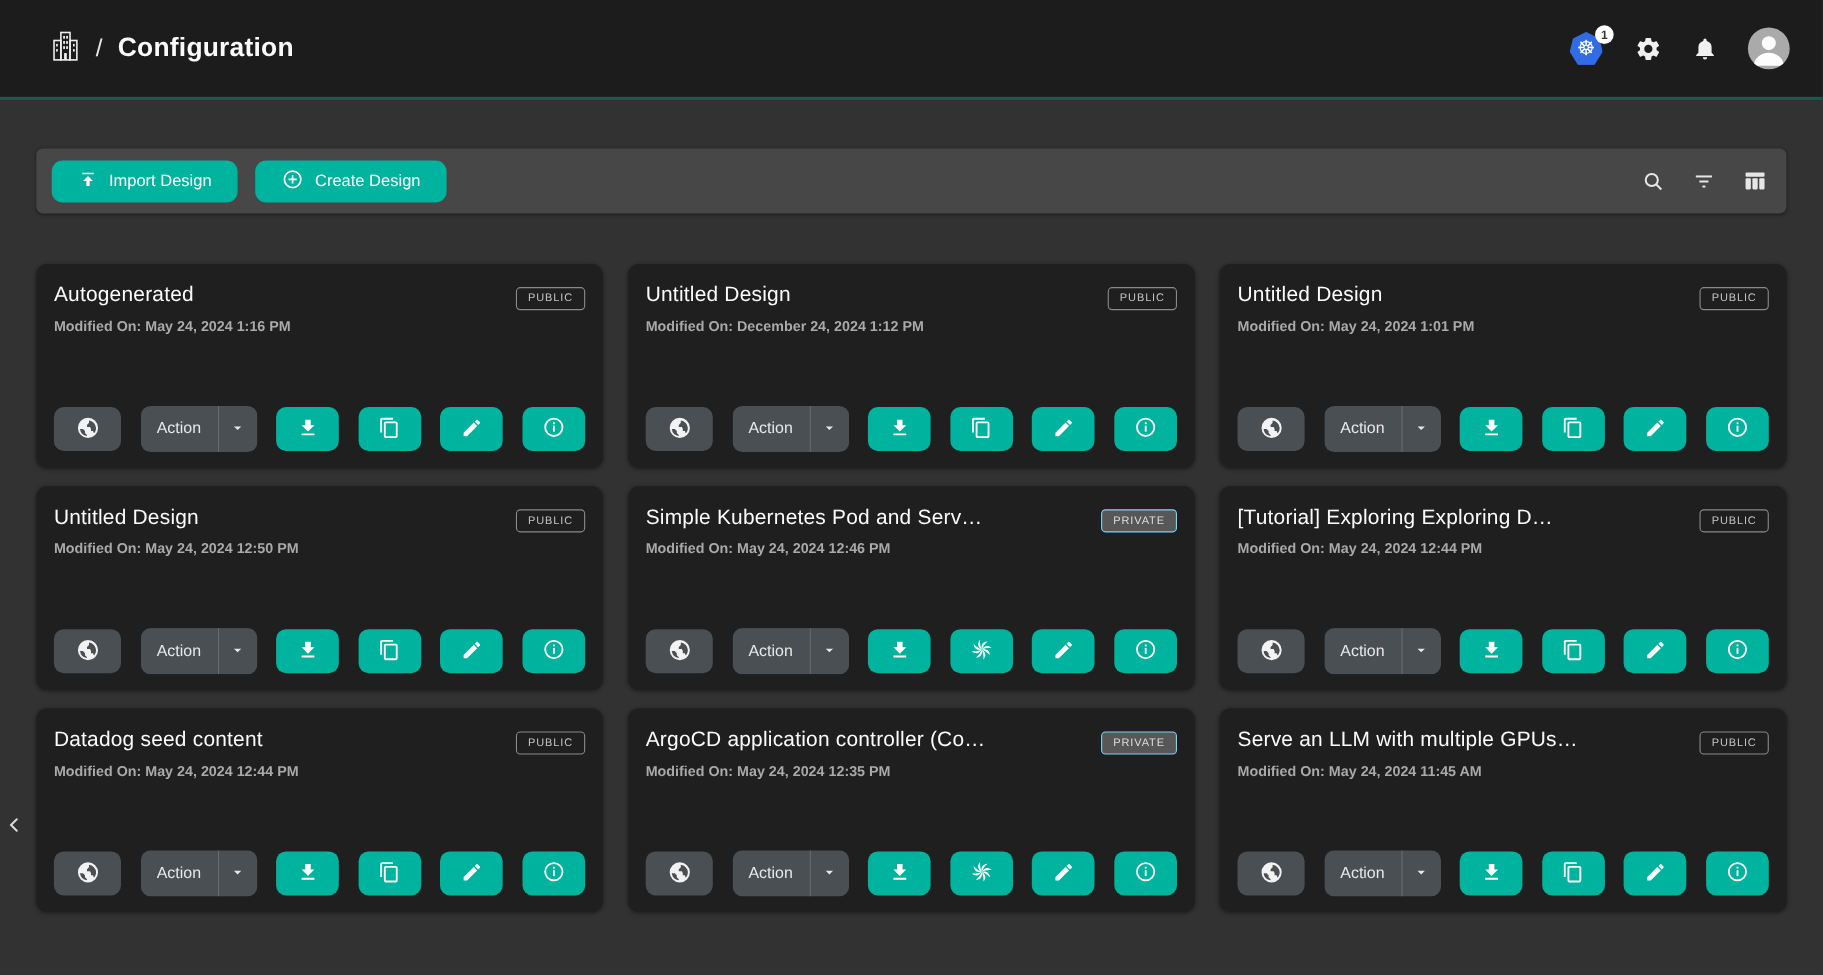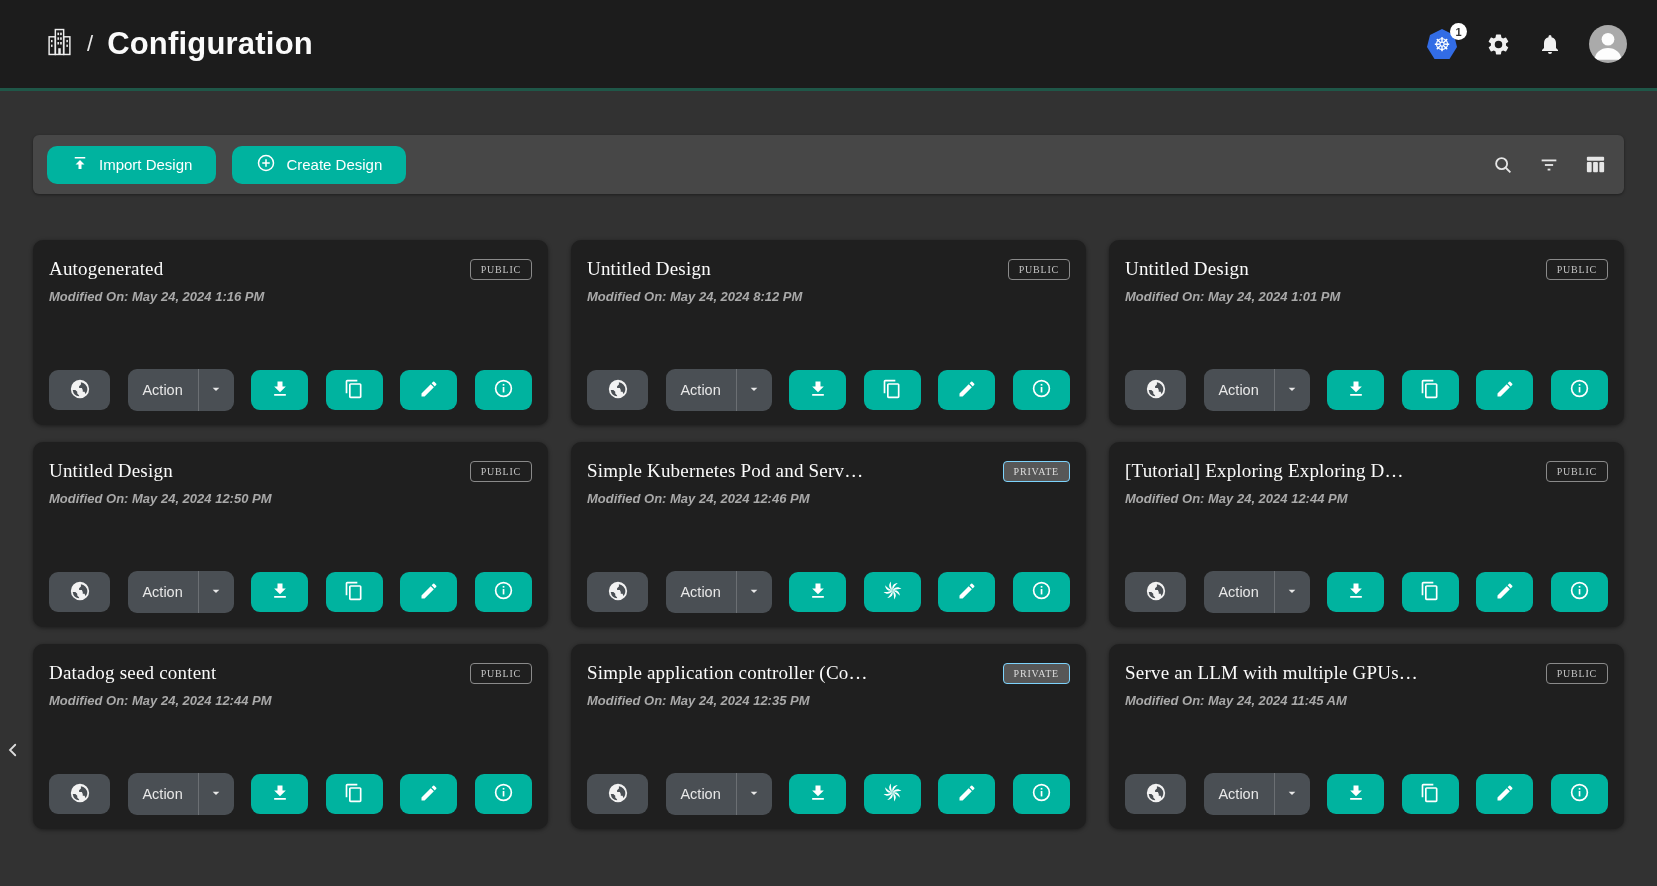--- a/index.html
+++ b/index.html
@@ -7,21 +7,21 @@
   body { font-family:"Liberation Sans", sans-serif; background:#323232; position:relative; }
 
   
   .header {
     height:91px; background:#1c1c1c; display:flex; align-items:center;
     justify-content:space-between; padding:0 30px 0 46px;
     border-bottom:3px solid #1f5748;
   }
   .breadcrumb { display:flex; align-items:center; gap:14px; }
   .breadcrumb .sep { color:#e8e8e8; font-size:22px; font-weight:400; }
-  .page-title { color:#fafafa; font-size:31px; font-weight:700; letter-spacing:.2px; }
+  .page-title { color:#fafafa; font-size:24px; font-weight:700; letter-spacing:.2px; }
   .header-right { display:flex; align-items:center; gap:26px; }
   .k8s-wrap { position:relative; width:32px; height:30px; cursor:pointer; }
   .k8s-hept {
     width:30px; height:30px; background:#326CE5; color:#fff;
     clip-path:polygon(50% 0%, 90% 20%, 100% 60%, 75% 100%, 25% 100%, 0% 60%, 10% 20%);
     display:flex; align-items:center; justify-content:center; font-size:19px;
   }
   .k8s-badge {
     position:absolute; top:-6px; right:-8px; width:17px; height:17px; border-radius:50%;
     background:#fff; color:#333; font-size:11px; font-weight:700;
@@ -46,32 +46,32 @@
 
   
   .grid {
     margin:46px 33px 0 33px;
     display:grid; grid-template-columns:repeat(3,1fr); gap:17px 23px;
   }
   .card {
     background:#1f1f1f; border-radius:10px; height:185px; padding:16px 16px 14px 16px;
     display:flex; flex-direction:column; box-shadow:0 1px 4px rgba(0,0,0,.45);
   }
-  .card-head { display:flex; align-items:center; justify-content:space-between; gap:12px;font-family:Liberation Serif, serif; }
+  .card-head { display:flex; align-items:flex-end; justify-content:space-between; gap:12px; }
   .card-title {
     color:#fbfbfb; font-size:19px; font-weight:500; letter-spacing:.2px;
     white-space:nowrap; overflow:hidden; text-overflow:ellipsis; flex:1; line-height:1.35;
   }
   .badge {
     font-size:10px; letter-spacing:.8px; border-radius:4px; padding:4px 10px;
     margin-top:2px; flex:0 0 auto;
   }
   .badge.public { border:1px solid #8a8a8a; color:#c4c4c4; background:transparent; }
   .badge.private { border:1px solid #7dd3fc; color:#dedede; background:#575757; }
-  .card-modified { margin-top:7px; color:#a9a9a9; font-size:13px; font-style:italic; font-weight:600; }
+  .card-modified { margin-top:7px; color:#a9a9a9; font-size:13px; font-weight:600; }
   .card-actions { margin-top:auto; display:flex; align-items:center; justify-content:space-between; gap:10px; }
   .abtn {
     height:40px; border:none; border-radius:9px; display:flex; align-items:center; justify-content:center;
     cursor:pointer; font-family:"Liberation Sans",sans-serif;
   }
   .abtn.gray { background:#4a4f54; }
   .abtn.teal { background:#00B39F; flex:0 0 57px; }
   .globe-btn { flex:0 0 61px; }
   .split { display:flex; height:42px; border-radius:9px; overflow:hidden; flex:0 0 106px; }
   .split .action-main {
@@ -243,21 +243,21 @@
         </span>
       </button>
     </div>
   </div>
 
   <div class="card">
     <div class="card-head">
       <div class="card-title">Untitled Design</div>
       <span class="badge public">PUBLIC</span>
     </div>
-    <div class="card-modified">Modified On: May 24, 2024 8:12 PM</div>
+    <div class="card-modified">Modified On: December 24, 2024 1:12 PM</div>
     <div class="card-actions">
       <button class="abtn gray globe-btn">
         <span>
           <svg width="22" height="22" viewBox="0 0 24 24">
               <path fill="#f2f2f2" d="M12 2a10 10 0 1 0 0 20 10 10 0 0 0 0-20zm-1 17.93A8 8 0 0 1 4.07 13H7l2 2v2l2 2v.93zM17.9 17.4 17 15h-2v-2l-1-2h-3V9l2-2V4.58A8 8 0 0 1 20 12c0 2.08-.8 3.97-2.1 5.4z"></path>
             </svg>
         </span>
       </button>
       <div class="split">
         <button class="action-main">Action</button>
@@ -595,21 +595,21 @@
               <rect x="11.1" y="10.3" width="1.9" height="6.2" fill="#fff"></rect>
               <rect x="11.1" y="6.8" width="1.9" height="1.9" fill="#fff"></rect>
             </svg>
         </span>
       </button>
     </div>
   </div>
 
   <div class="card">
     <div class="card-head">
-      <div class="card-title">Simple application controller (Co…</div>
+      <div class="card-title">ArgoCD application controller (Co…</div>
       <span class="badge private">PRIVATE</span>
     </div>
     <div class="card-modified">Modified On: May 24, 2024 12:35 PM</div>
     <div class="card-actions">
       <button class="abtn gray globe-btn">
         <span>
           <svg width="22" height="22" viewBox="0 0 24 24">
               <path fill="#f2f2f2" d="M12 2a10 10 0 1 0 0 20 10 10 0 0 0 0-20zm-1 17.93A8 8 0 0 1 4.07 13H7l2 2v2l2 2v.93zM17.9 17.4 17 15h-2v-2l-1-2h-3V9l2-2V4.58A8 8 0 0 1 20 12c0 2.08-.8 3.97-2.1 5.4z"></path>
             </svg>
         </span>

